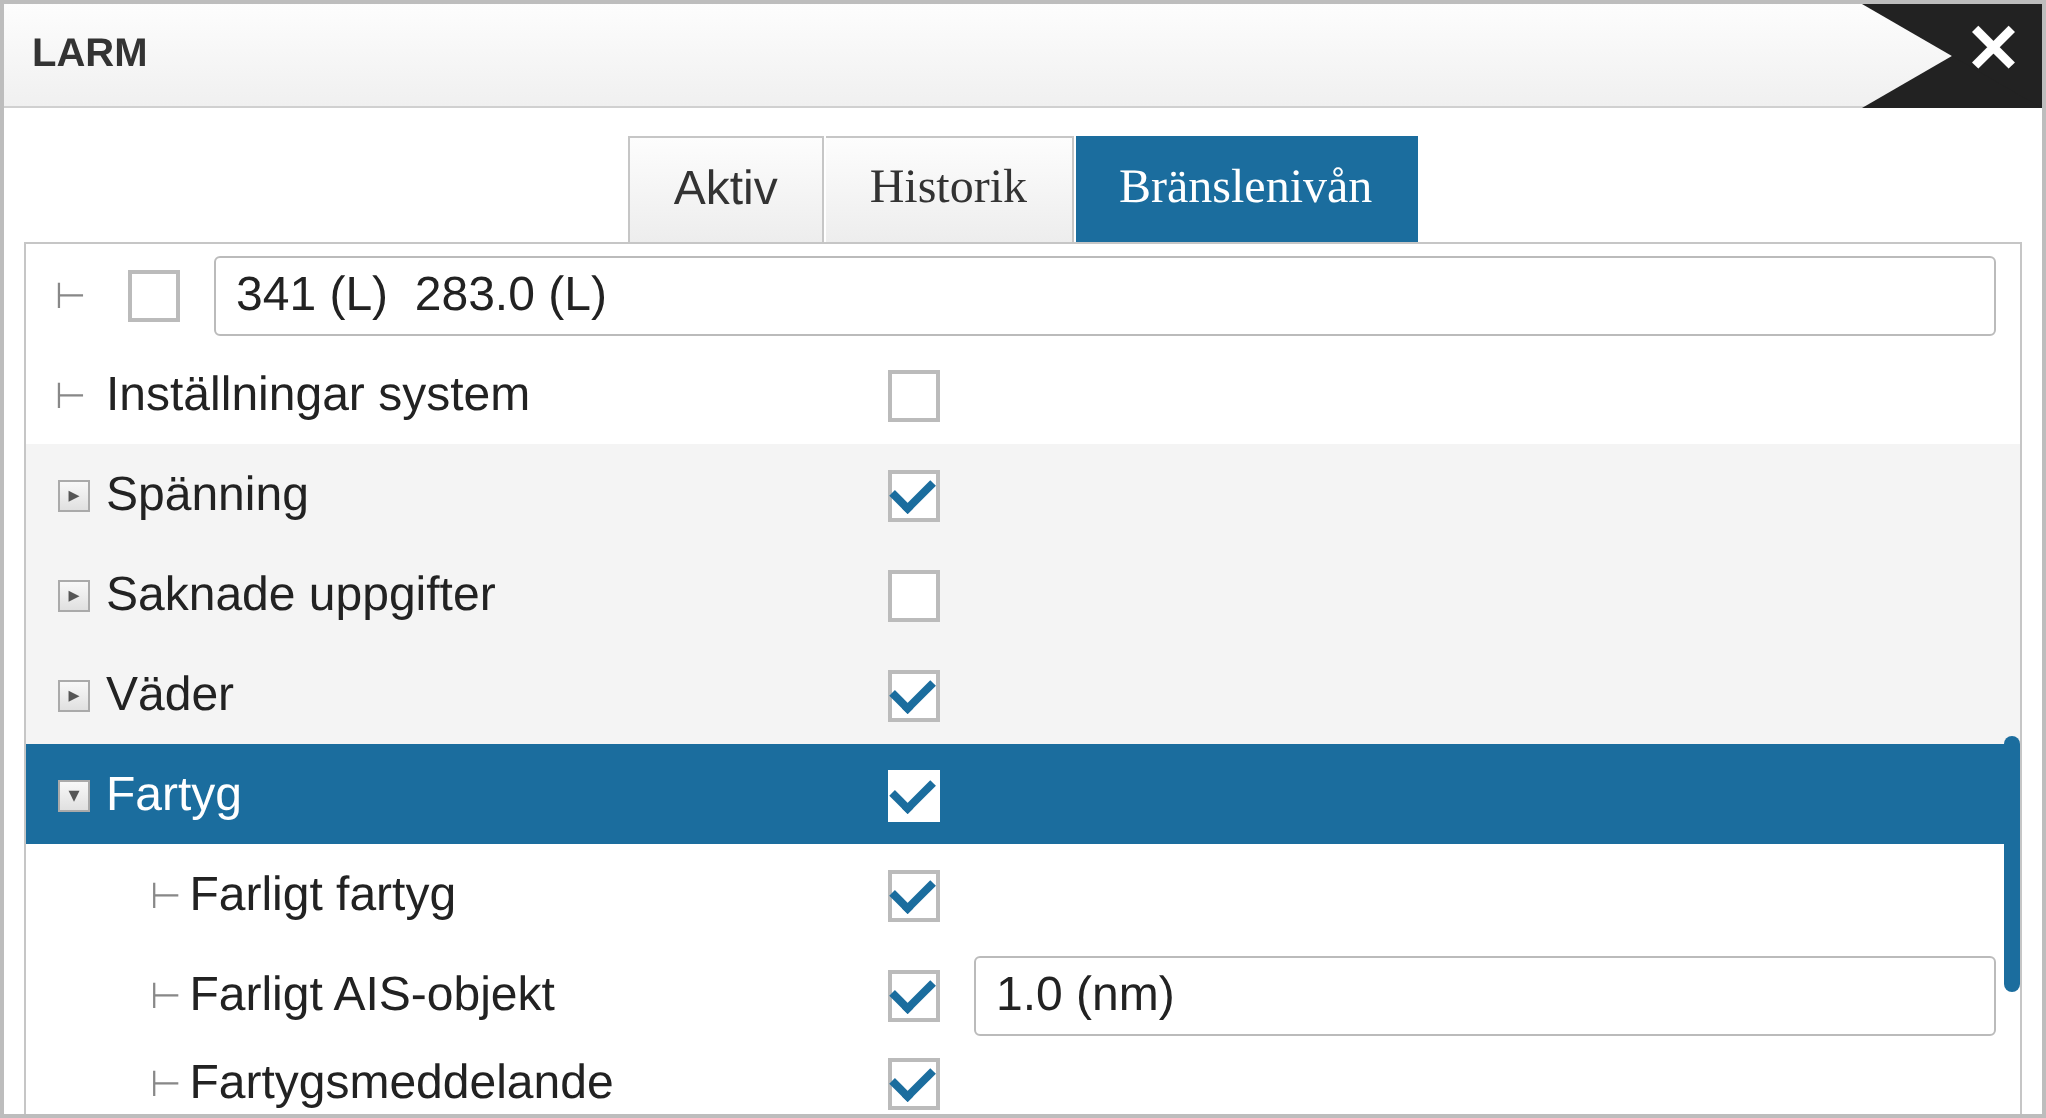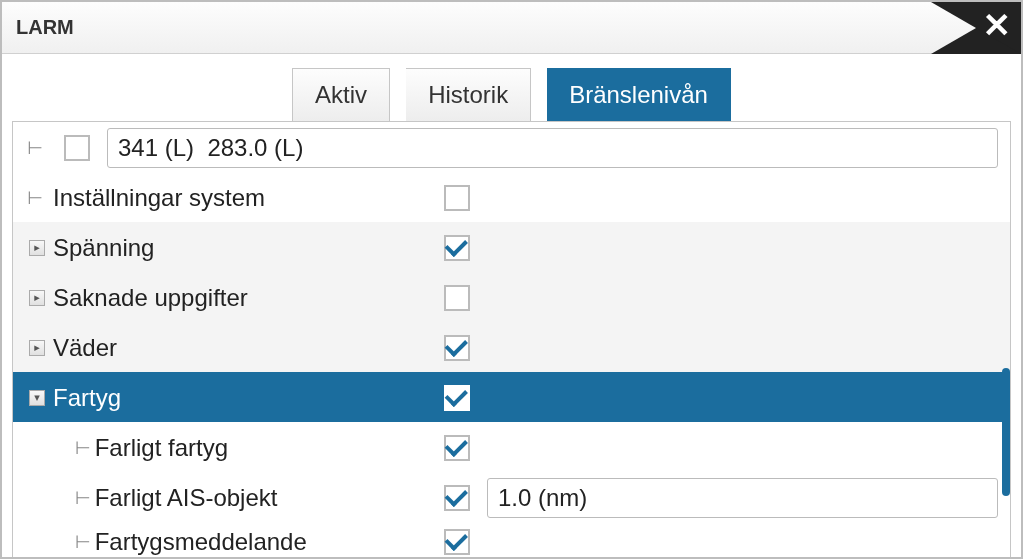--- a/index.html
+++ b/index.html
@@ -55,32 +55,32 @@
     font-size: 34px;
     font-weight: bold;
     line-height: 1;
     cursor: pointer;
     z-index: 2;
   }
   .tabs {
     display: flex;
     justify-content: center;
     margin-top: 14px;
-    gap: 16px;
+    gap: 1px;
   }
   .tab {
     padding: 12px 22px;
     font-size: 24px;
     color: #333;
     border: 1px solid #c6c6c6;
     background: linear-gradient(to bottom, #fdfdfd, #ededed);
     cursor: pointer;
     border-bottom: none;
   }
-  .tab + .tab { border-left: none; }
+  .tab + .tab { border-left: none; font-family: Liberation Serif, serif; }
   .tab.active {
     background: #1b6d9e;
     color: #fff;
     border-color: #1b6d9e;
   }
   .content {
     border: 1px solid #c6c6c6;
     margin: 0 10px 10px 10px;
     height: 438px;
     overflow: hidden;

